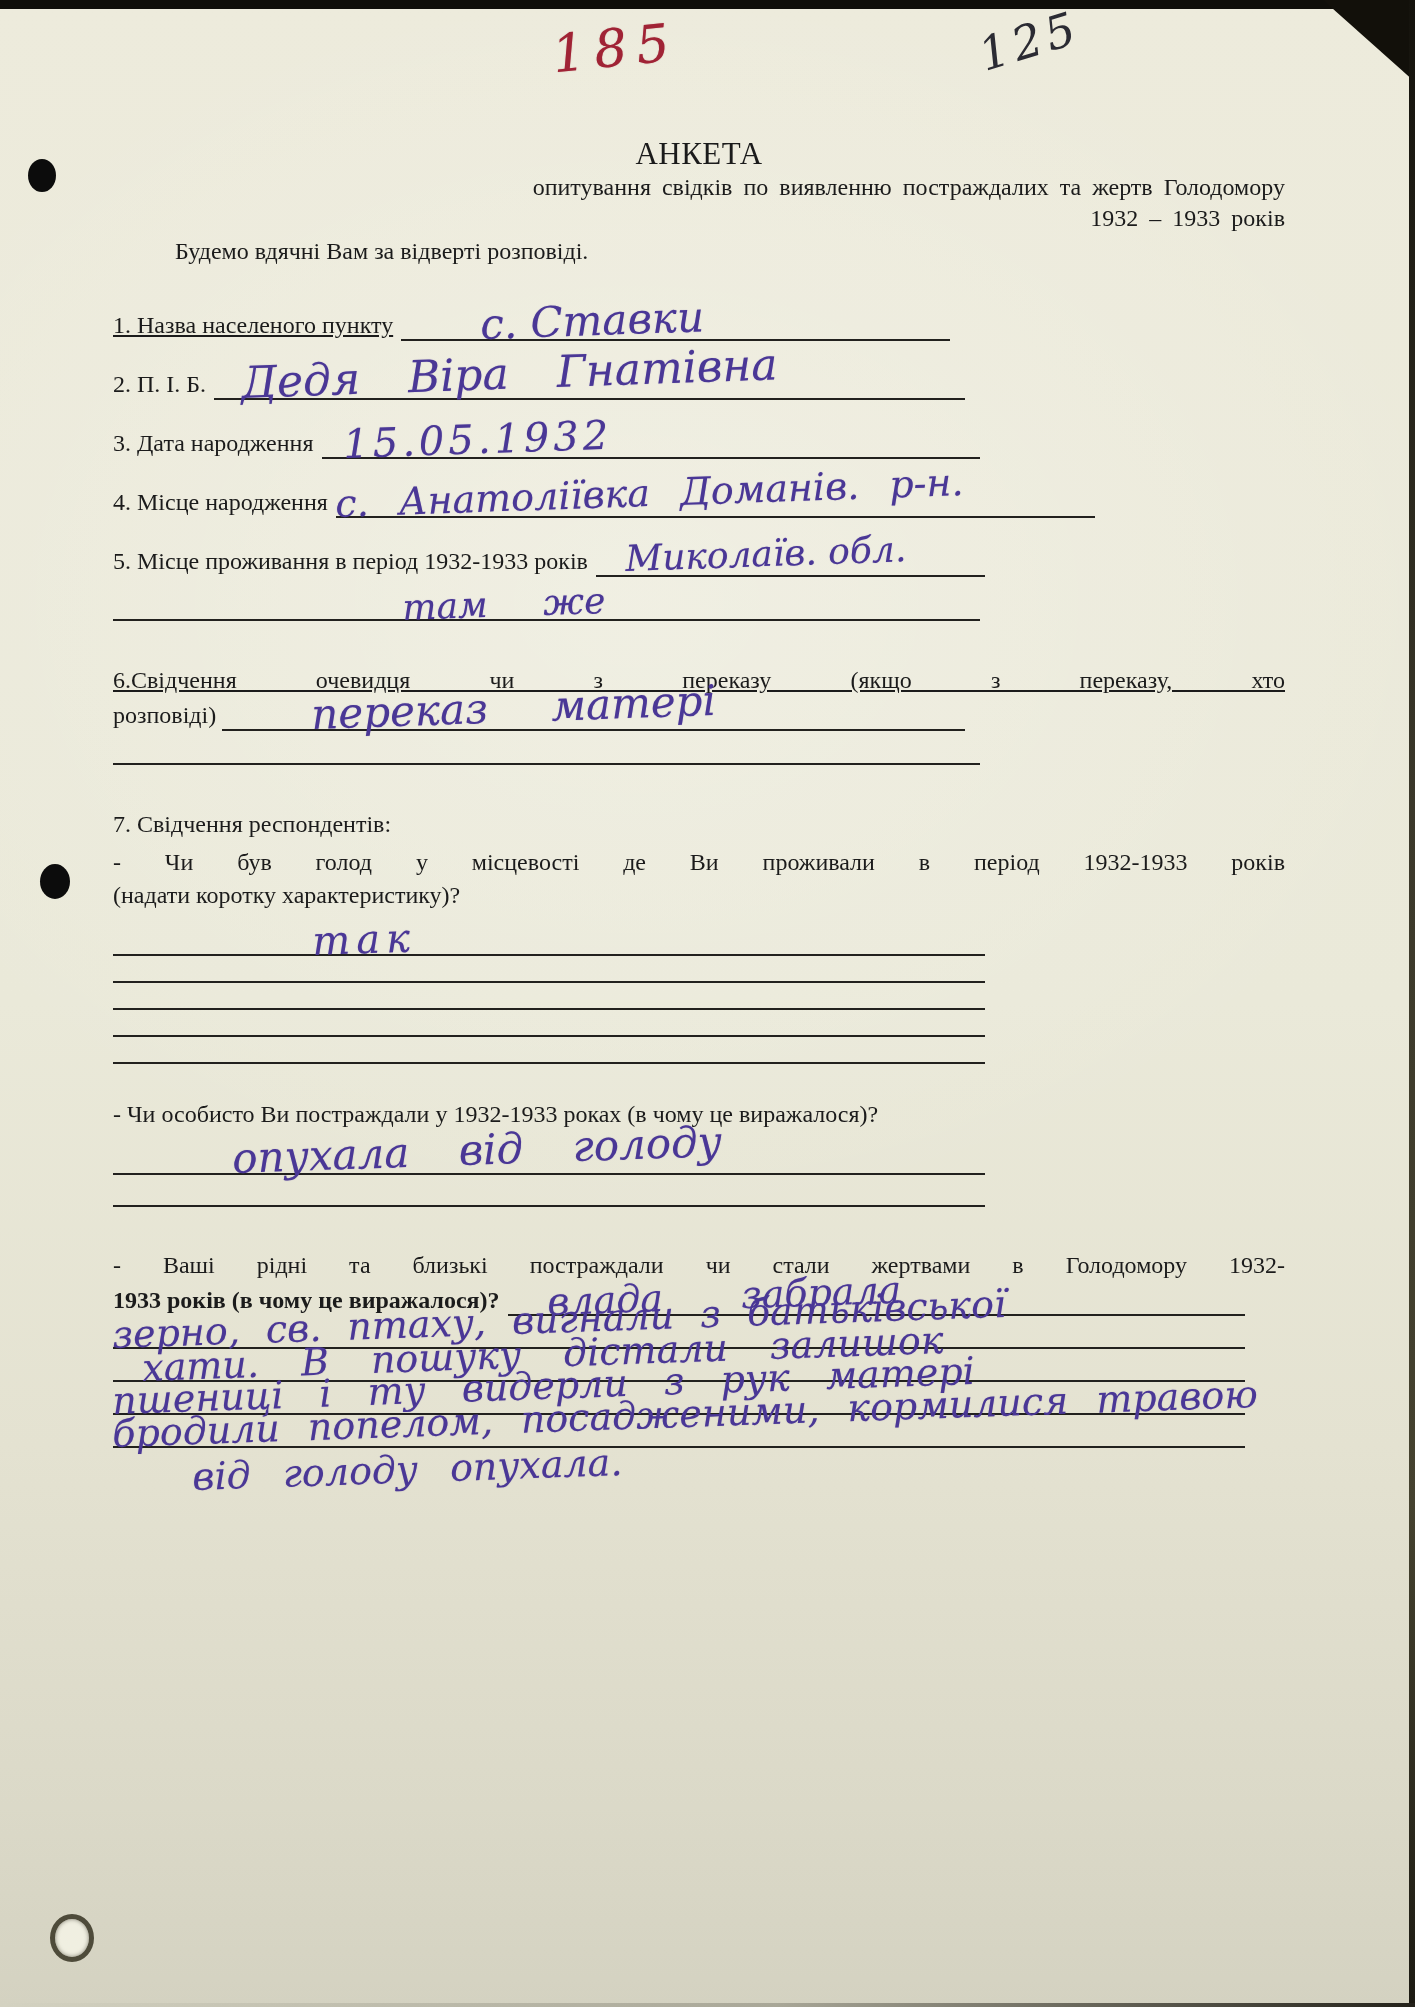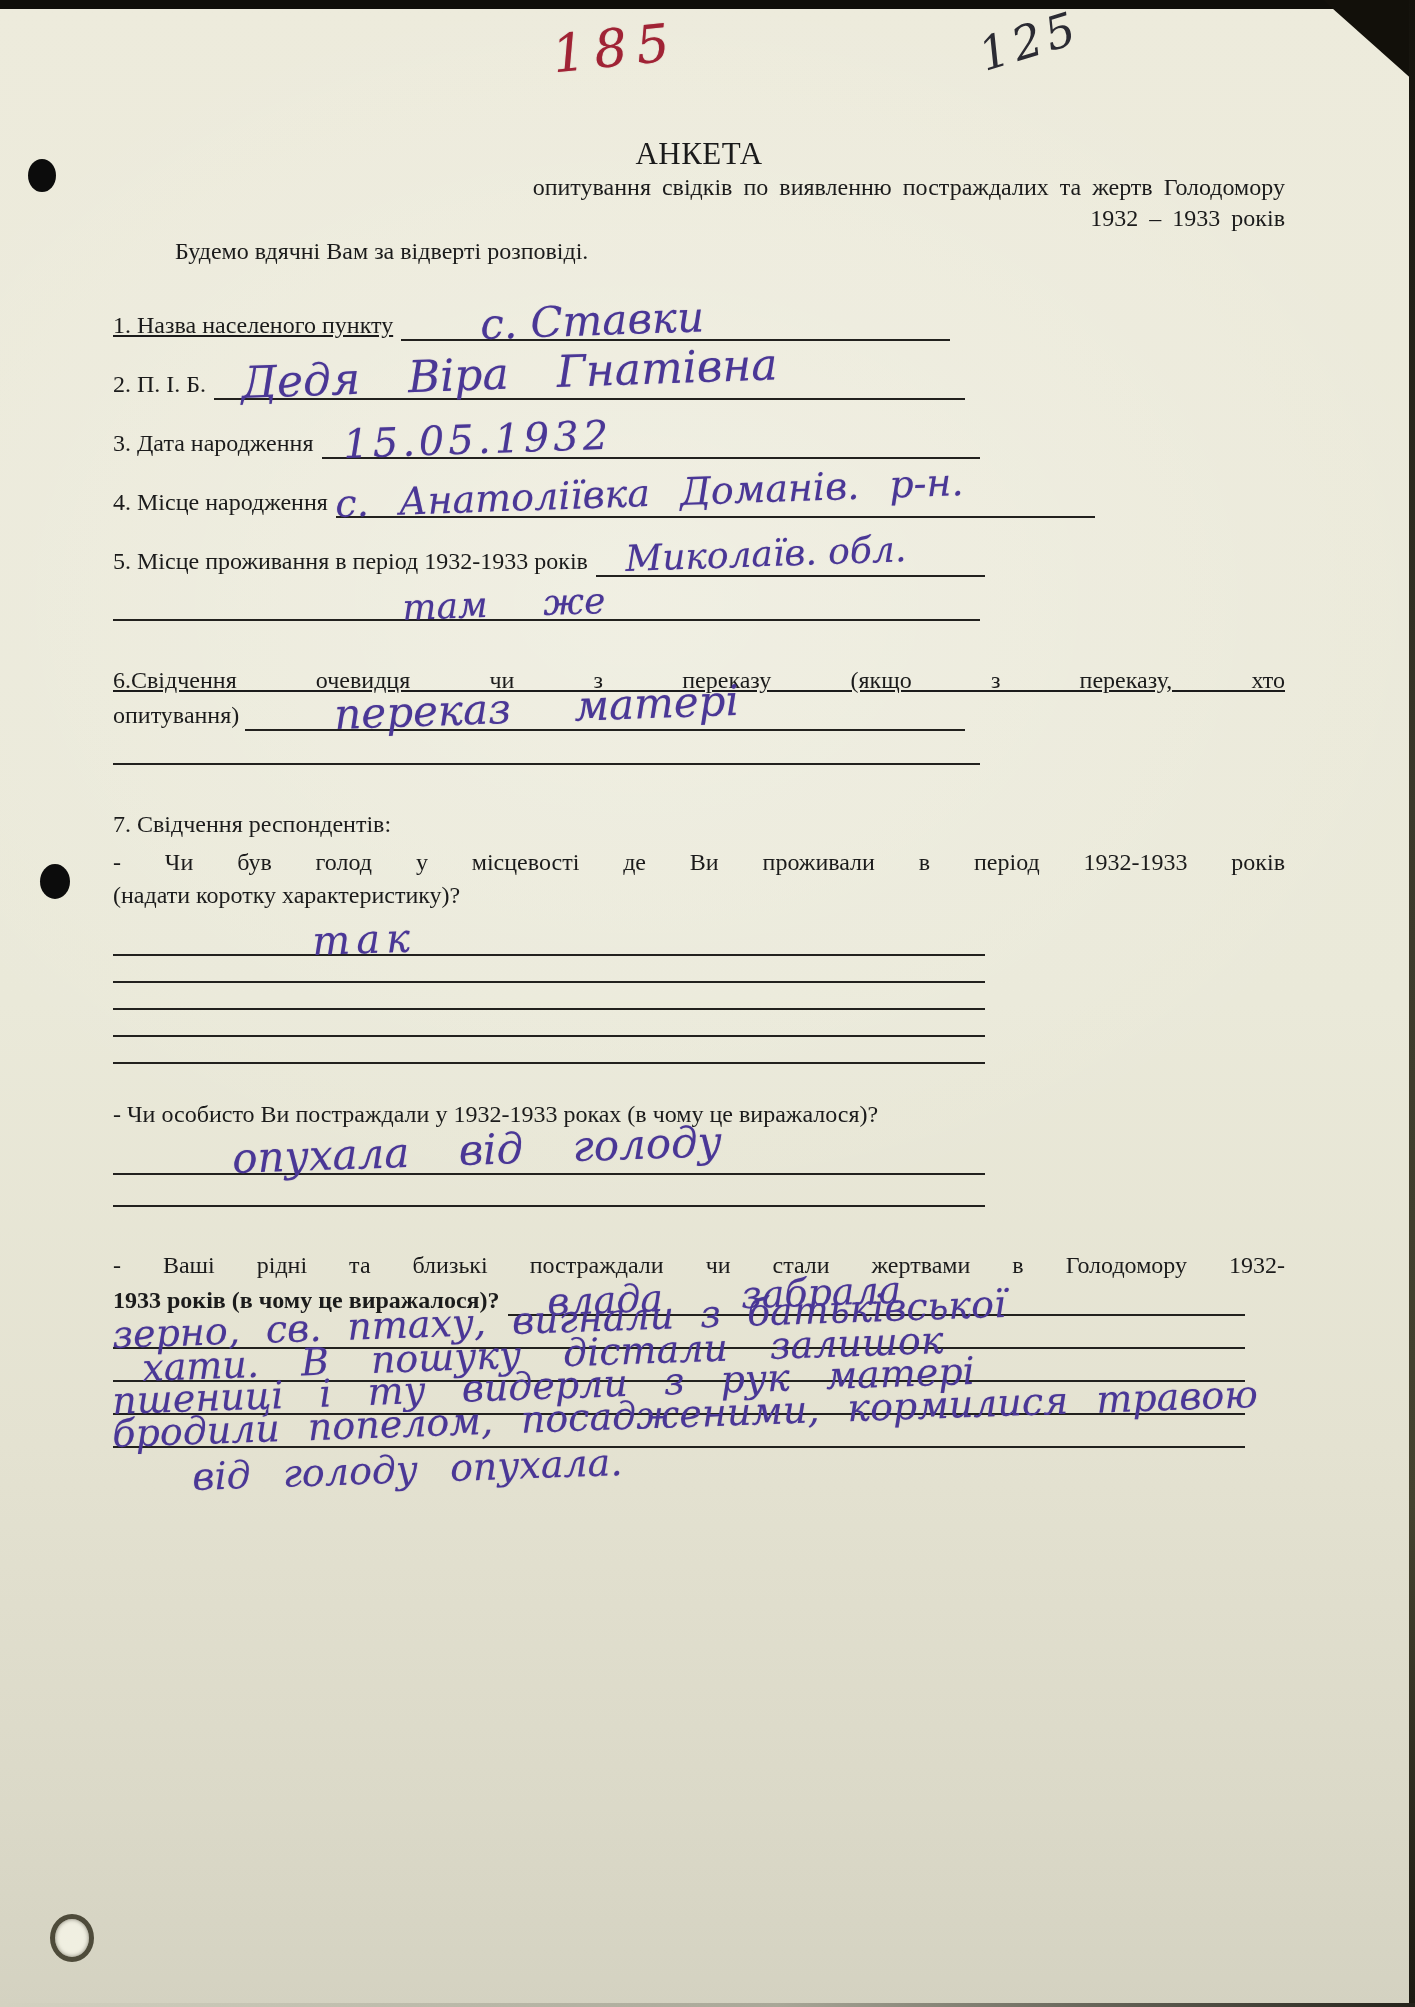--- a/index.html
+++ b/index.html
@@ -114,21 +114,21 @@
         <span class="hw" style="left:30px;bottom:-2px;font-size:36px;">Миколаїв. обл.</span>
       </span>
     </div>
     <div class="ruled mr-305 gap12" style="height:30px;">
       <span class="hw" style="left:290px;font-size:36px;word-spacing:44px;">там же</span>
     </div>
 
     <div class="q6">
       <div class="jline" style="line-height:34px;text-decoration:underline;">6.Свідчення очевидця чи з переказу (якщо з переказу, хто</div>
       <div class="q6-row">
-        <span class="label" style="white-space:nowrap;padding-right:6px;">опитування)</span>
+        <span class="label" style="white-space:nowrap;padding-right:6px;">розповіді)</span>
         <span class="fill mr-320">
           <span class="hw" style="left:90px;font-size:42px;word-spacing:50px;">переказ   матері</span>
         </span>
       </div>
       <div class="ruled mr-305" style="height:32px;"></div>
     </div>
 
     <div class="q7-head">7.  Свідчення респондентів:</div>
     <div class="jline gap6" style="line-height:33px;">-   Чи був голод у місцевості де Ви  проживали в період 1932-1933 років</div>
     <div style="line-height:33px;">(надати коротку характеристику)?</div>

